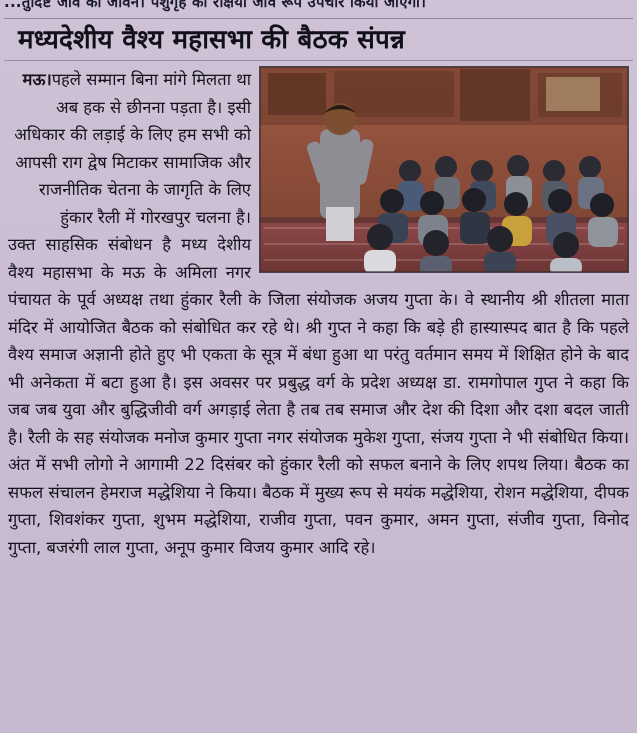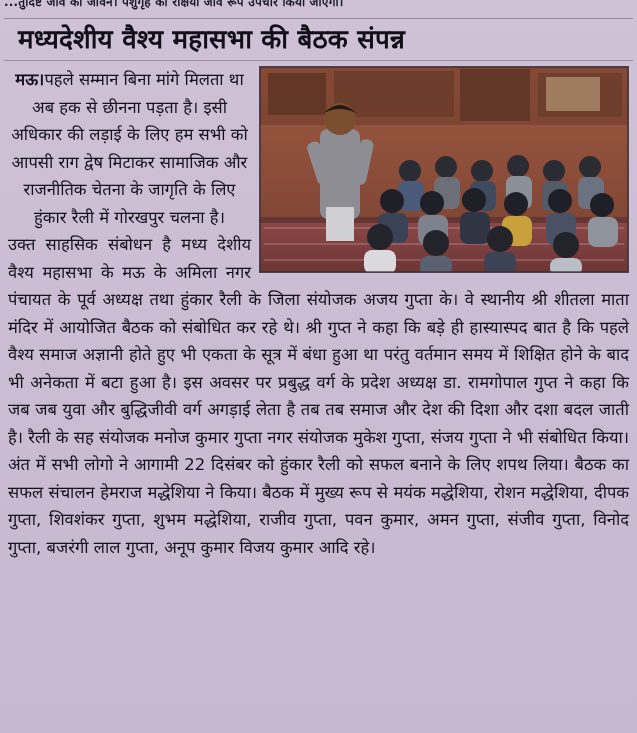--- a/index.html
+++ b/index.html
@@ -22,21 +22,21 @@
   }
   
   .top-strip {
     position: absolute;
     top: 0;
     left: 0;
     width: 637px;
     height: 18px;
     overflow: hidden;
     color: #1b1b2b;
-    font-size: 12px;
+    font-size: 15px;
     font-weight: bold;
     line-height: 16px;
     white-space: nowrap;
   }
   .top-strip span {
     position: relative;
     top: -6px;
     left: 4px;
     letter-spacing: 0.2px;
   }
@@ -106,21 +106,21 @@
   }
   .clearfix::after {
     content: "";
     display: block;
     clear: both;
   }
   .rest {
     margin-top: 0;
   }
   .lead-para {
-    text-align: center;
+    text-align: right;
   }
 </style>
 </head>
 <body>
 
 <div class="page">
 
   <div class="top-strip">
     <span>...तुर्दिष्ट जीव का जीवन। पशुगृह की रक्षिया जीव रूप उपचार किया जाएगा।</span>
   </div>

